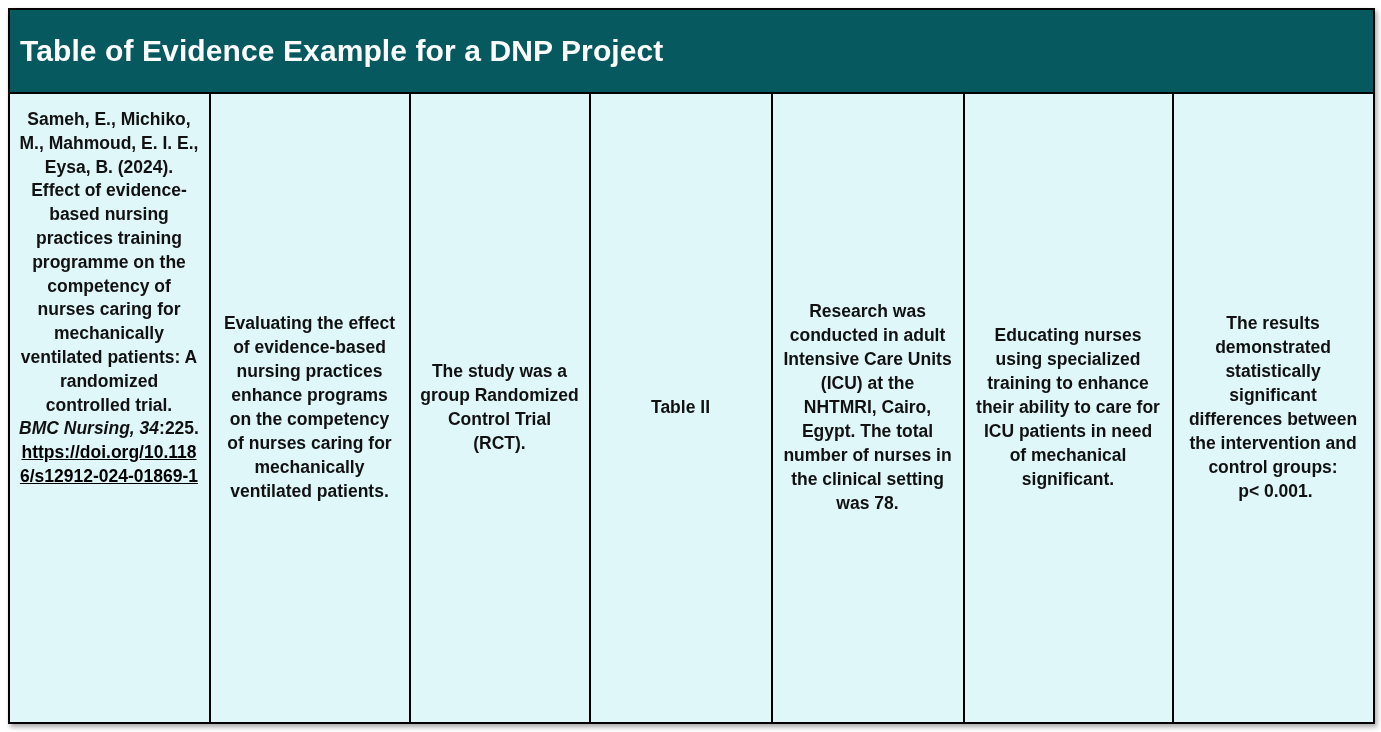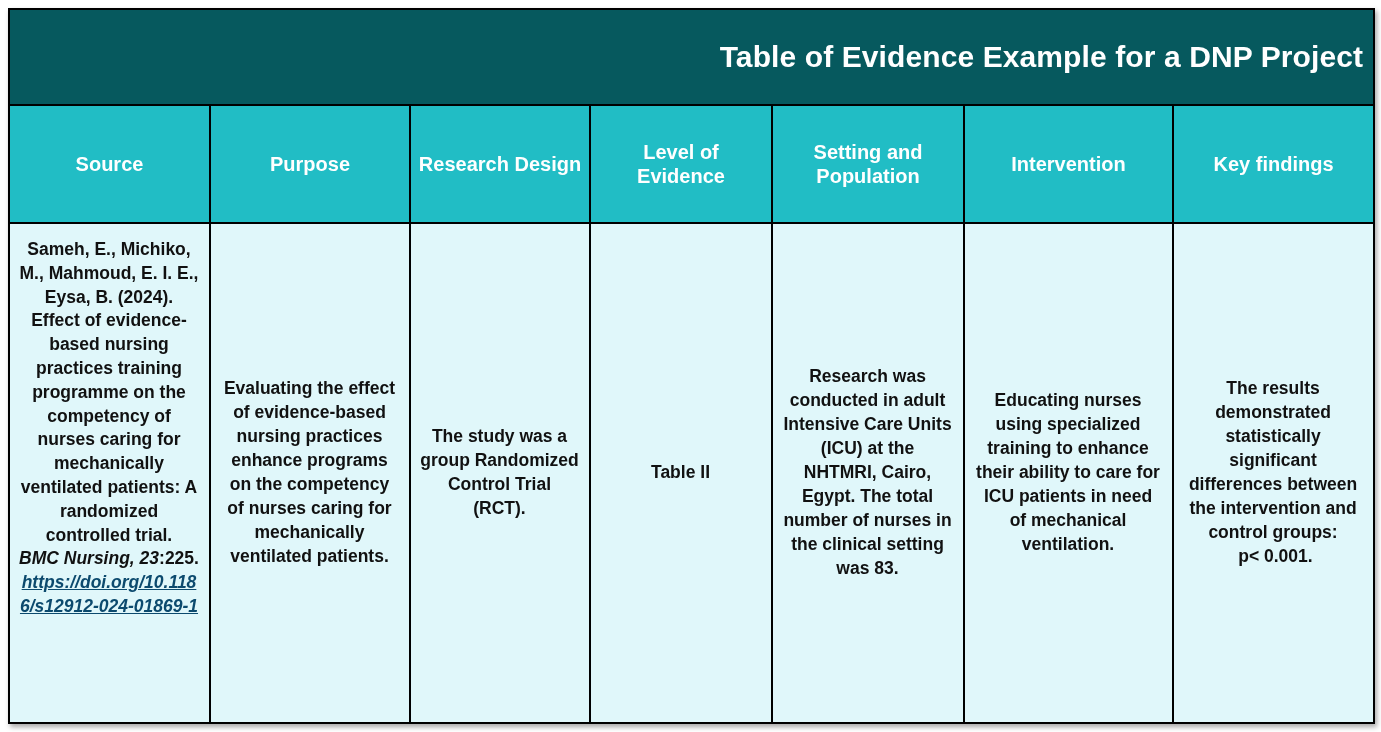--- a/index.html
+++ b/index.html
@@ -31,23 +31,23 @@
     box-shadow: 2px 3px 5px rgba(0,0,0,0.35);
     background: #e0f7fa;
   }
 
   
   .title-cell {
     background: #06595e;
     color: #ffffff;
     font-size: 30px;
     font-weight: bold;
-    text-align: right;
+    text-align: left;
     height: 78px;
-    padding: 8px 10px;
+    padding: 2px 10px;
     border: 2px solid #000000;
     border-bottom: 2px solid #000000;
     letter-spacing: 0.1px;
   }
 
   
   .col-head {
     background: #21bdc5;
     color: #ffffff;
     font-size: 20px;
@@ -79,24 +79,23 @@
     vertical-align: top;
     padding-top: 14px;
     font-size: 17.5px;
     line-height: 1.36;
   }
 
   .src-line { display: block; }
   .src-italic { font-style: italic; font-weight: bold; }
   .src-link {
     text-decoration: underline;
-    color: #0c4a6e;
+    color: #000000;
     font-weight: bold;
     word-break: break-all;
-    font-style: italic;
   }
 
   .cell-text { display: block; white-space: pre-wrap; }
 
   
   col.c-source      { width: 201px; }
   col.c-purpose     { width: 200px; }
   col.c-design      { width: 180px; }
   col.c-level       { width: 182px; }
   col.c-setting     { width: 192px; }
@@ -114,50 +113,41 @@
       <col class="c-design">
       <col class="c-level">
       <col class="c-setting">
       <col class="c-intervention">
       <col class="c-findings">
     </colgroup>
     <thead>
       <tr>
         <th class="title-cell" colspan="7">Table of Evidence Example for a DNP Project</th>
       </tr>
-      <tr>
-        <th class="col-head">Source</th>
-        <th class="col-head">Purpose</th>
-        <th class="col-head">Research Design</th>
-        <th class="col-head">Level of Evidence</th>
-        <th class="col-head">Setting and Population</th>
-        <th class="col-head">Intervention</th>
-        <th class="col-head">Key findings</th>
-      </tr>
     </thead>
     <tbody>
       <tr>
         <td class="body-cell source-cell">
-          <span class="src-line">Sameh, E., Michiko, M., Mahmoud, E. I. E., Eysa, B. (2024). Effect of evidence-based nursing practices training programme on the competency of nurses caring for mechanically ventilated patients: A randomized controlled trial. </span><span class="src-italic">BMC Nursing, 23</span><span>:225.</span>
+          <span class="src-line">Sameh, E., Michiko, M., Mahmoud, E. I. E., Eysa, B. (2024). Effect of evidence-based nursing practices training programme on the competency of nurses caring for mechanically ventilated patients: A randomized controlled trial. </span><span class="src-italic">BMC Nursing, 34</span><span>:225.</span>
           <a class="src-link" href="#">https://doi.org/10.1186/s12912-024-01869-1</a>
         </td>
         <td class="body-cell">
           <span class="cell-text">Evaluating the effect of evidence-based nursing practices enhance programs on the competency of nurses caring for mechanically ventilated patients.</span>
         </td>
         <td class="body-cell">
           <span class="cell-text">The study was a group Randomized Control Trial (RCT).</span>
         </td>
         <td class="body-cell">
           <span class="cell-text">Table II</span>
         </td>
         <td class="body-cell">
-          <span class="cell-text">Research was conducted in adult Intensive Care Units (ICU) at the NHTMRI, Cairo, Egypt. The total number of nurses in the clinical setting was 83.</span>
+          <span class="cell-text">Research was conducted in adult Intensive Care Units (ICU) at the NHTMRI, Cairo, Egypt. The total number of nurses in the clinical setting was 78.</span>
         </td>
         <td class="body-cell">
-          <span class="cell-text">Educating nurses using specialized training to enhance their ability to care for ICU patients in need of mechanical ventilation.</span>
+          <span class="cell-text">Educating nurses using specialized training to enhance their ability to care for ICU patients in need of mechanical significant.</span>
         </td>
         <td class="body-cell">
           <span class="cell-text">The results demonstrated statistically significant differences between the intervention and control groups:
  p&lt; 0.001.</span>
         </td>
       </tr>
     </tbody>
   </table>
 </div>
 

